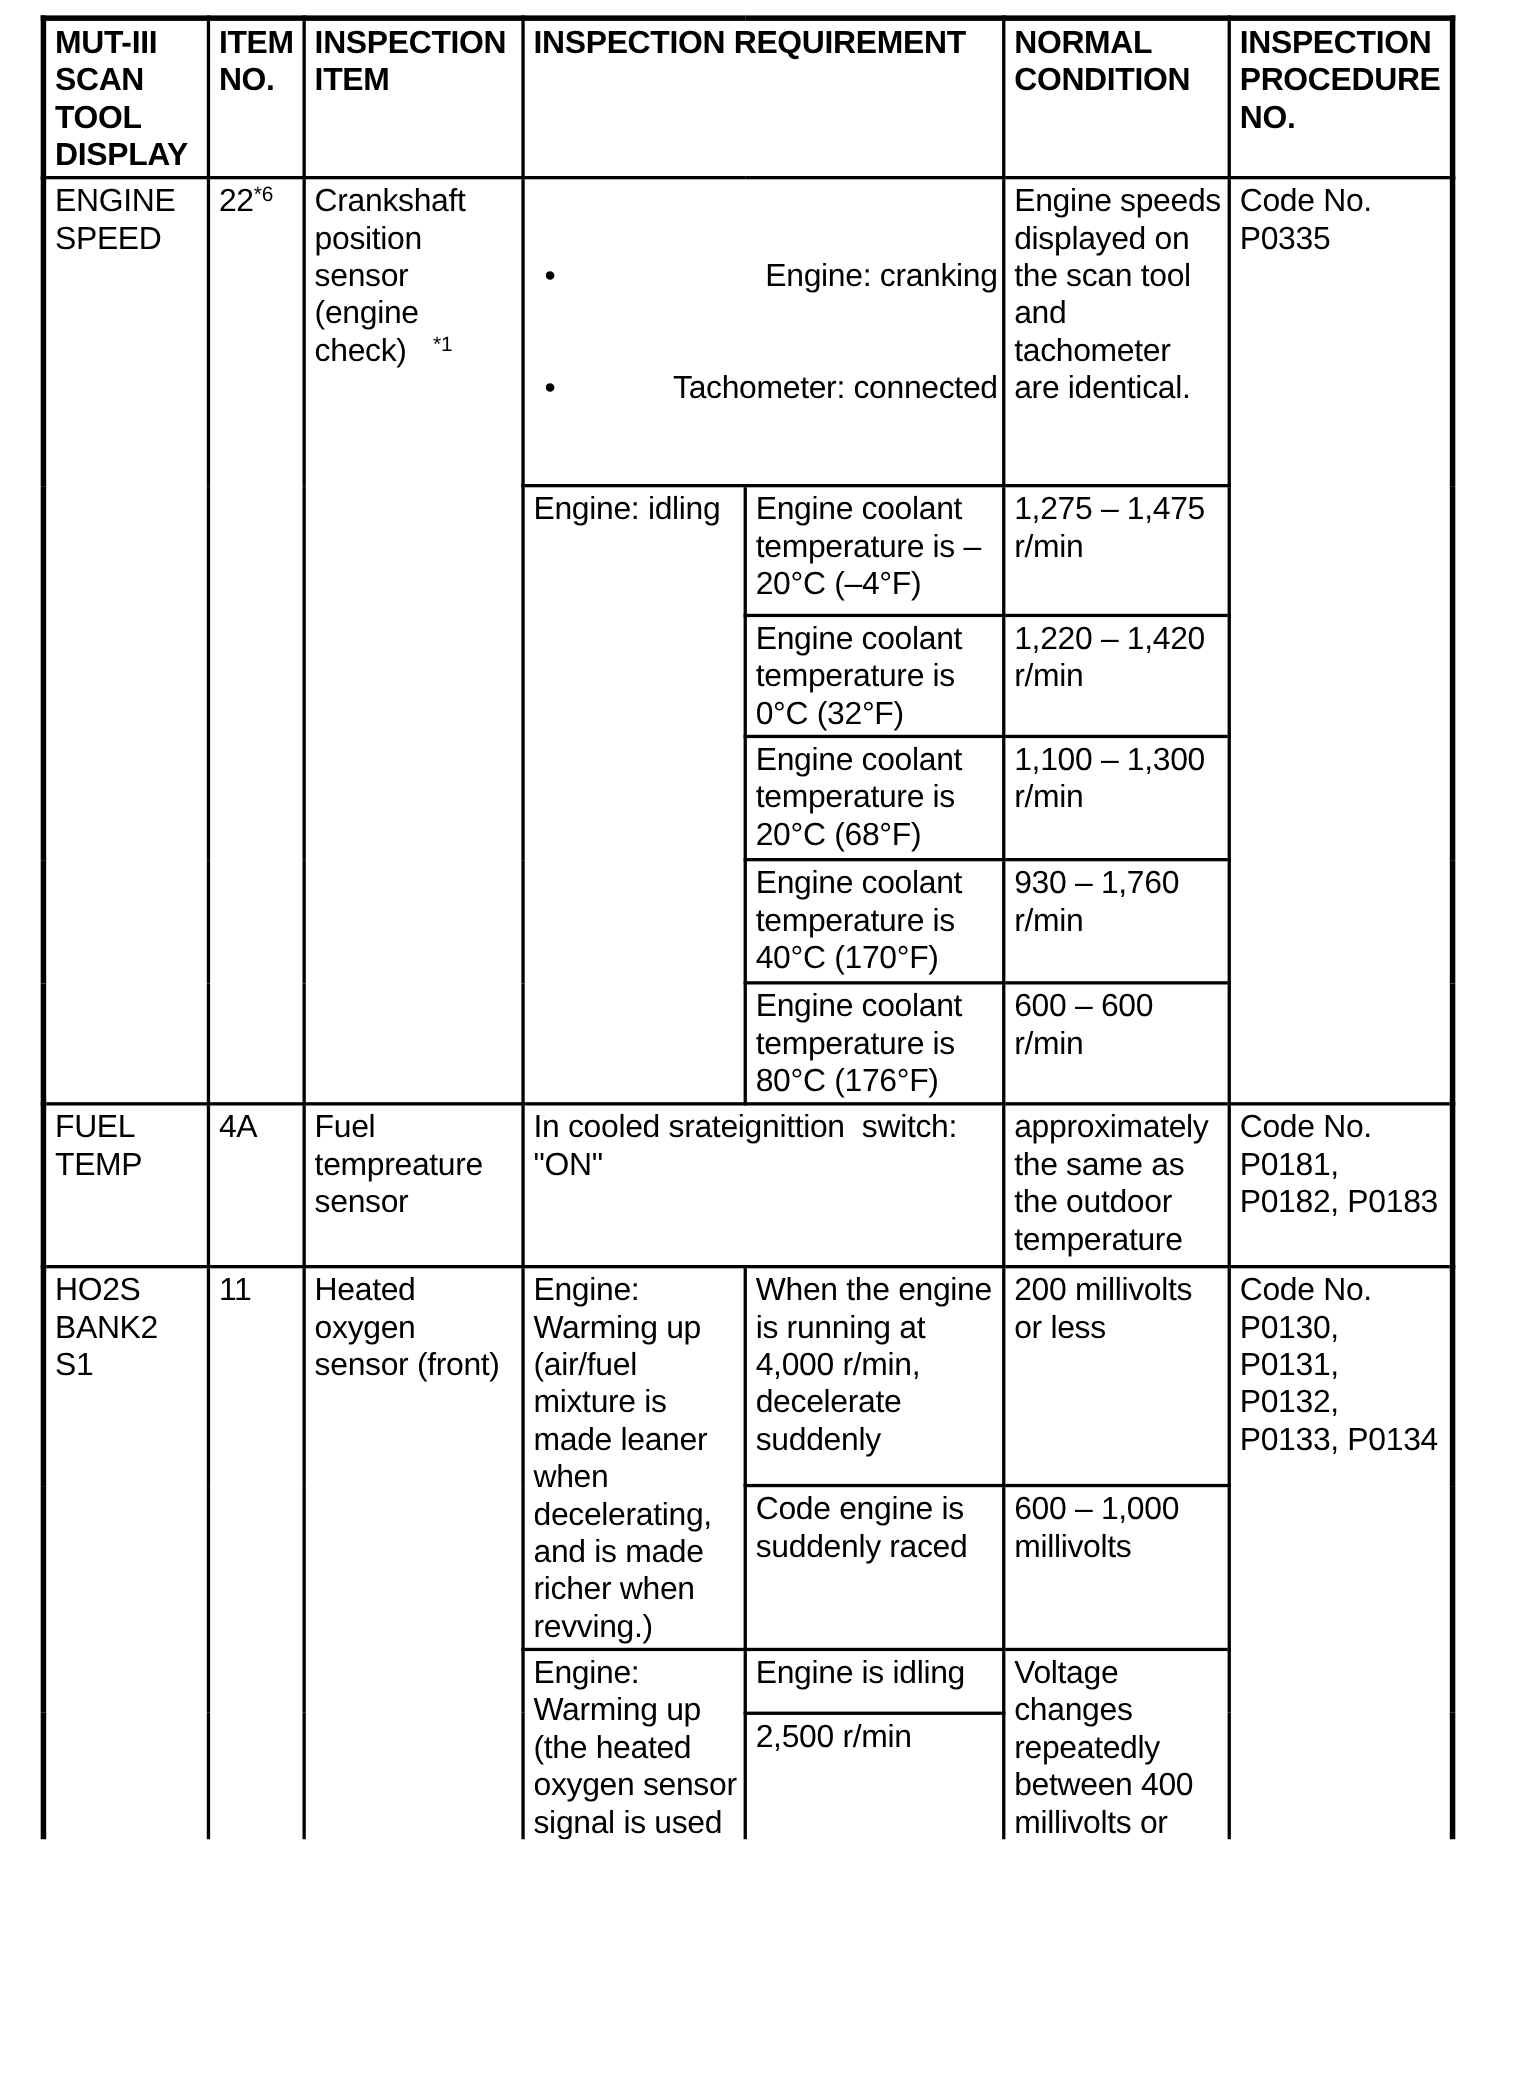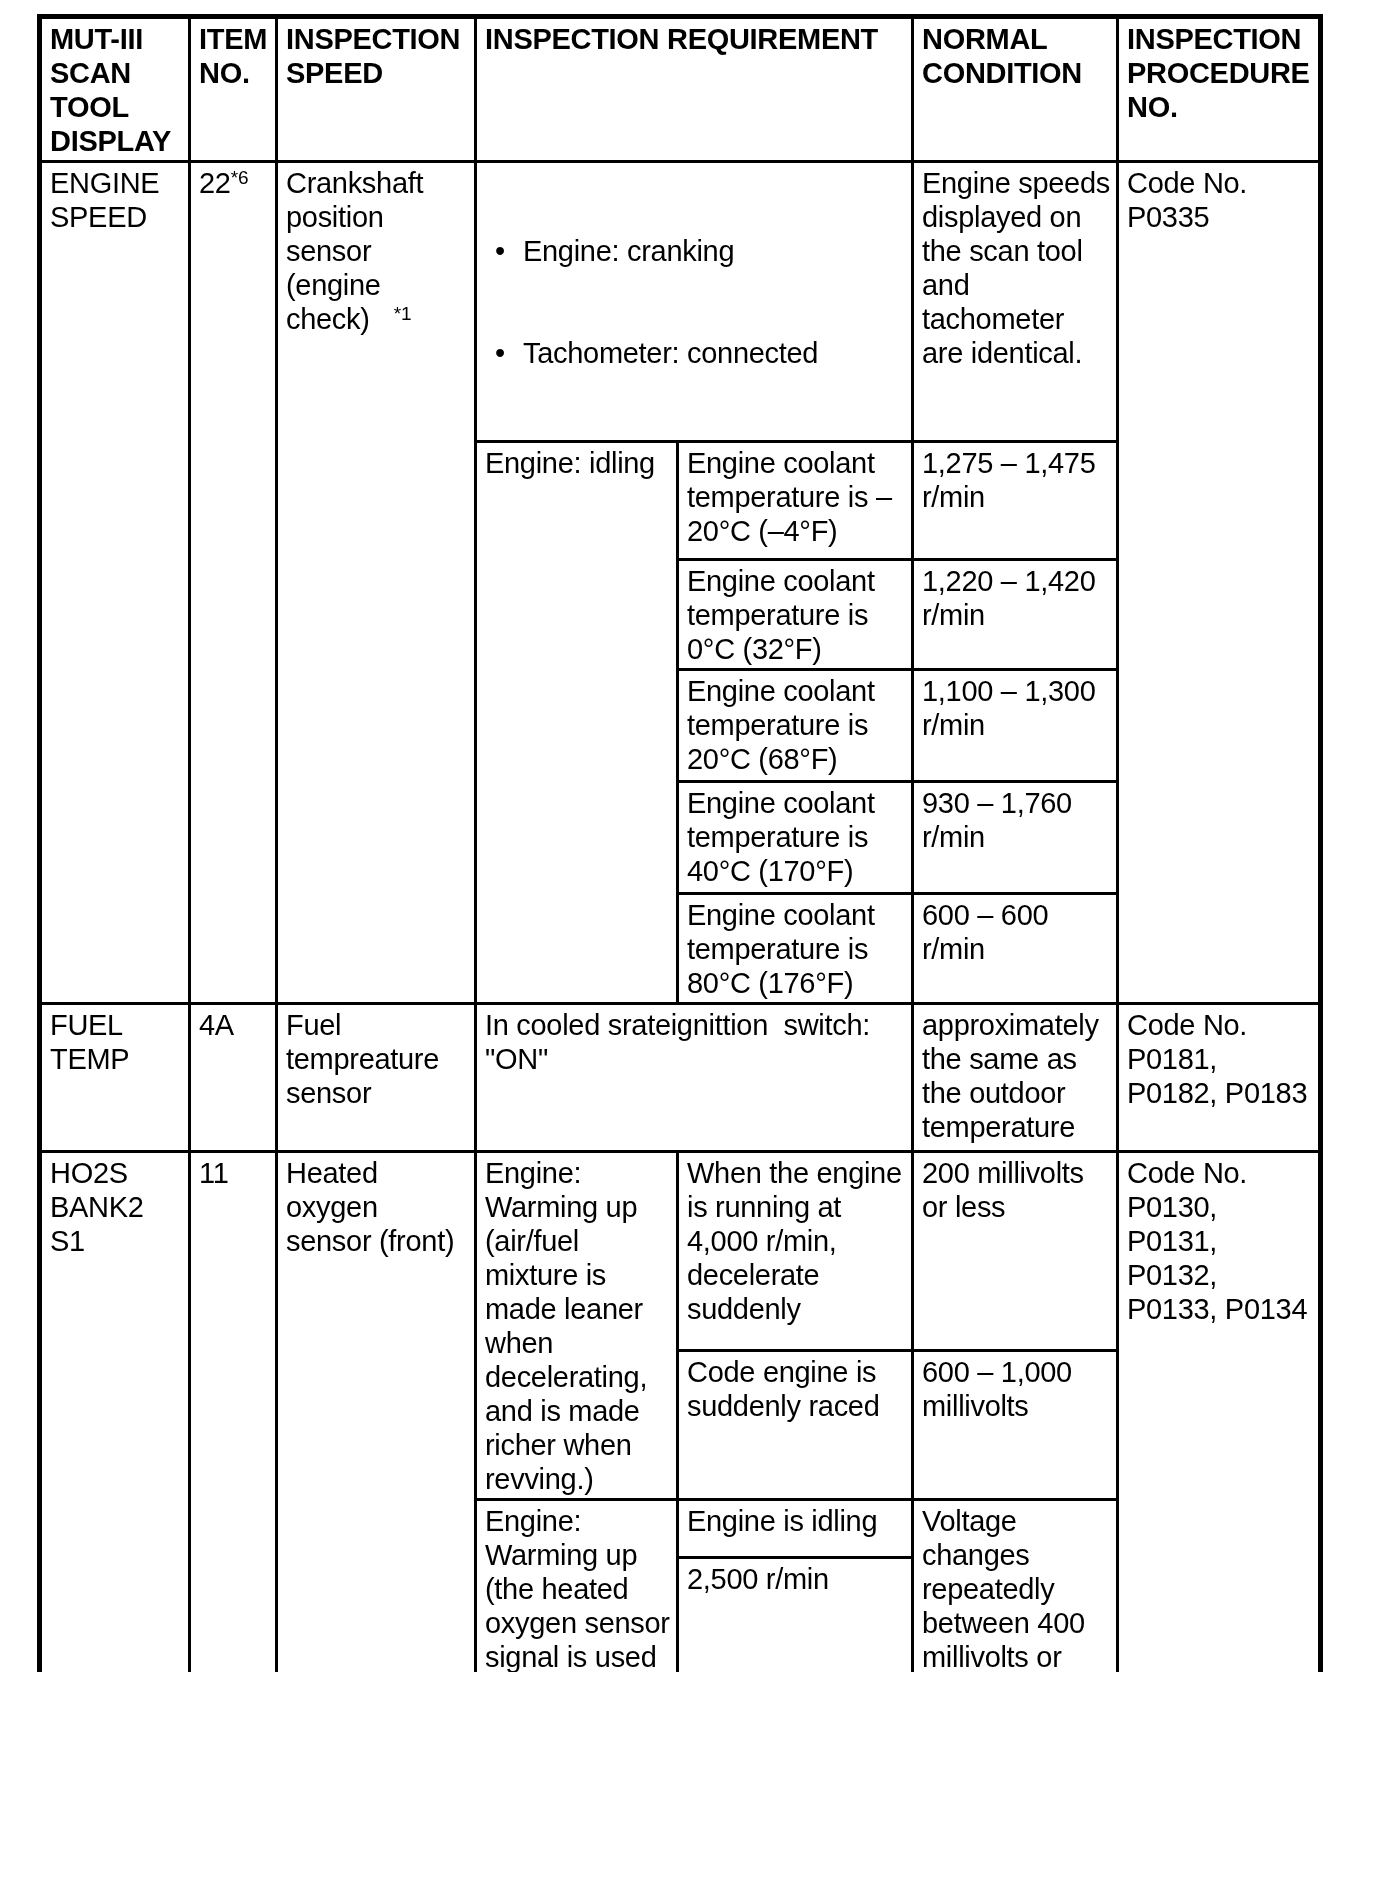--- a/index.html
+++ b/index.html
@@ -41,42 +41,42 @@
     letter-spacing: 0;
   }
   sup.fnote.gap { margin-left: 24px; }
   .bullet-row { display: flex; align-items: flex-start; }
   .bullet-glyph {
     flex: 0 0 38px;
     padding-left: 10px;
     font-size: 29px;
     line-height: 34px;
   }
-  .bullet-text { flex: 1 1 auto; }
+  .bullet-text { flex: 1 1 auto; text-align: right; }
 </style>
 </head>
 <body>
 
 <div class="page">
   <table class="spec">
     <colgroup>
       <col style="width:150px">
       <col style="width:87px">
       <col style="width:199px">
       <col style="width:202px">
       <col style="width:235px">
       <col style="width:205px">
       <col style="width:203px">
     </colgroup>
 
     <tbody>
         <tr style="height:141px">
       <th>MUT-III SCAN TOOL DISPLAY</th>
       <th>ITEM NO.</th>
-      <th>INSPECTION SPEED</th>
+      <th>INSPECTION ITEM</th>
       <th colspan="2">INSPECTION REQUIREMENT</th>
       <th>NORMAL CONDITION</th>
       <th>INSPECTION PROCEDURE NO.</th>
     </tr>
 
     <tr style="height:210px">
       <td rowspan="6">ENGINE SPEED</td>
       <td rowspan="6"><span>22</span><sup class="fnote">*6</sup></td>
       <td rowspan="6"><span>Crankshaft position sensor (engine check)</span><sup class="fnote gap">*1</sup></td>
       <td colspan="2">

